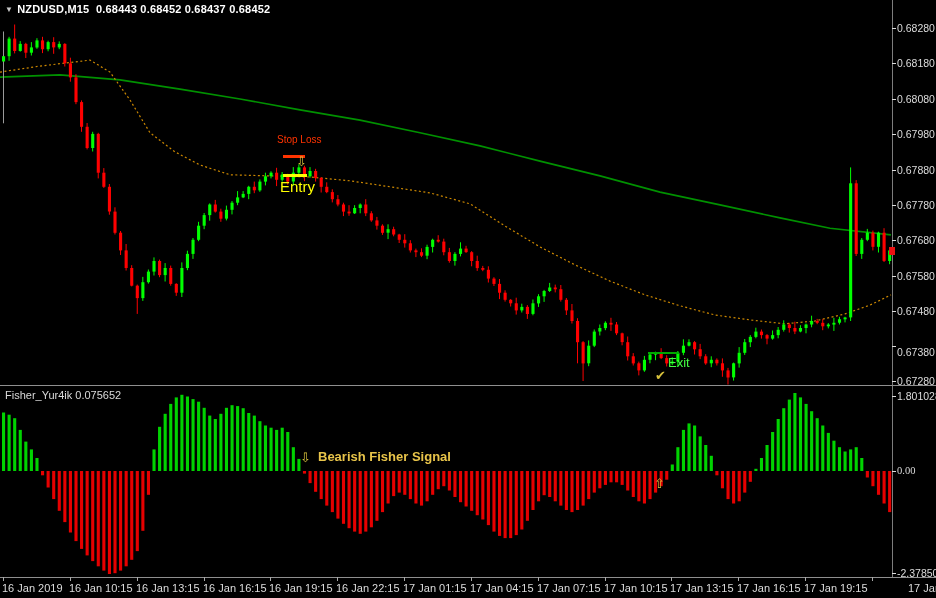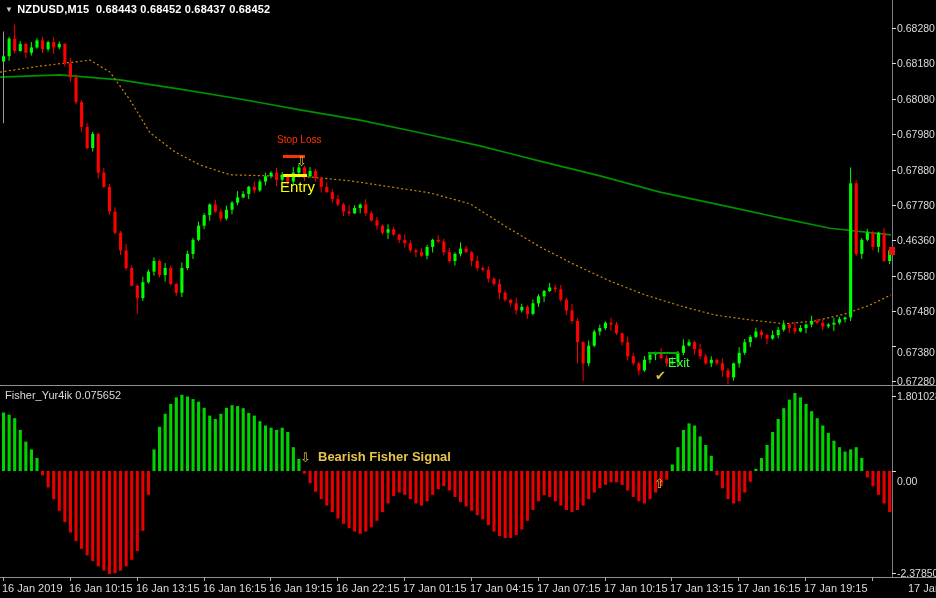--- a/index.html
+++ b/index.html
@@ -537,33 +537,33 @@
       <div class="tick-label" style="top: 58px;">0.68180</div>
       <div class="tick-dash" style="top: 99px;"></div>
       <div class="tick-label" style="top: 94px;">0.68080</div>
       <div class="tick-dash" style="top: 134px;"></div>
       <div class="tick-label" style="top: 129px;">0.67980</div>
       <div class="tick-dash" style="top: 170px;"></div>
       <div class="tick-label" style="top: 165px;">0.67880</div>
       <div class="tick-dash" style="top: 205px;"></div>
       <div class="tick-label" style="top: 200px;">0.67780</div>
       <div class="tick-dash" style="top: 240px;"></div>
-      <div class="tick-label" style="top: 235px;">0.46360</div>
+      <div class="tick-label" style="top: 235px;">0.67680</div>
       <div class="tick-dash" style="top: 276px;"></div>
       <div class="tick-label" style="top: 271px;">0.67580</div>
       <div class="tick-dash" style="top: 311px;"></div>
       <div class="tick-label" style="top: 306px;">0.67480</div>
       <div class="tick-dash" style="top: 346px;"></div>
       <div class="tick-label" style="top: 347px;">0.67380</div>
       <div class="tick-dash" style="top: 381px;"></div>
       <div class="tick-label" style="top: 376px;">0.67280</div>
       <div class="tick-dash" style="top: 396px;"></div>
       <div class="tick-label" style="top: 391px;">1.801028</div>
       <div class="tick-dash" style="top: 471px;"></div>
-      <div class="tick-label" style="top: 476px;">0.00</div>
+      <div class="tick-label" style="top: 466px; font-family: Liberation Serif, serif;">0.00</div>
       <div class="tick-dash" style="top: 573px;"></div>
       <div class="tick-label" style="top: 568px;">-2.378505</div>
     </div>
   <div class="price-marker" style="top: 247px;"></div>
 
   <div class="sep" style="top:385px"></div>
   <div class="sep" style="top:577px"></div>
 
   <div id="time-axis">
       <div class="time-tick" style="left: 3px;"></div>

